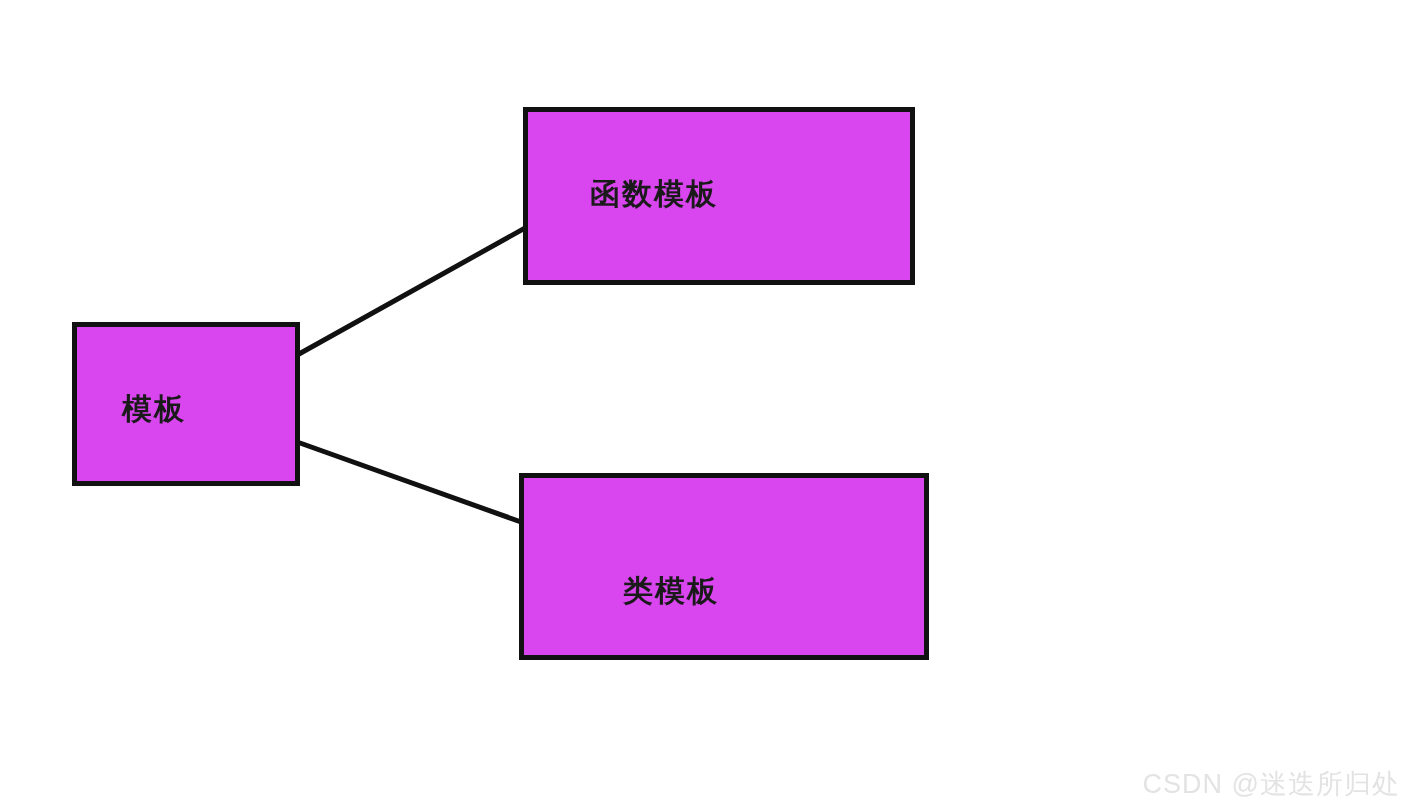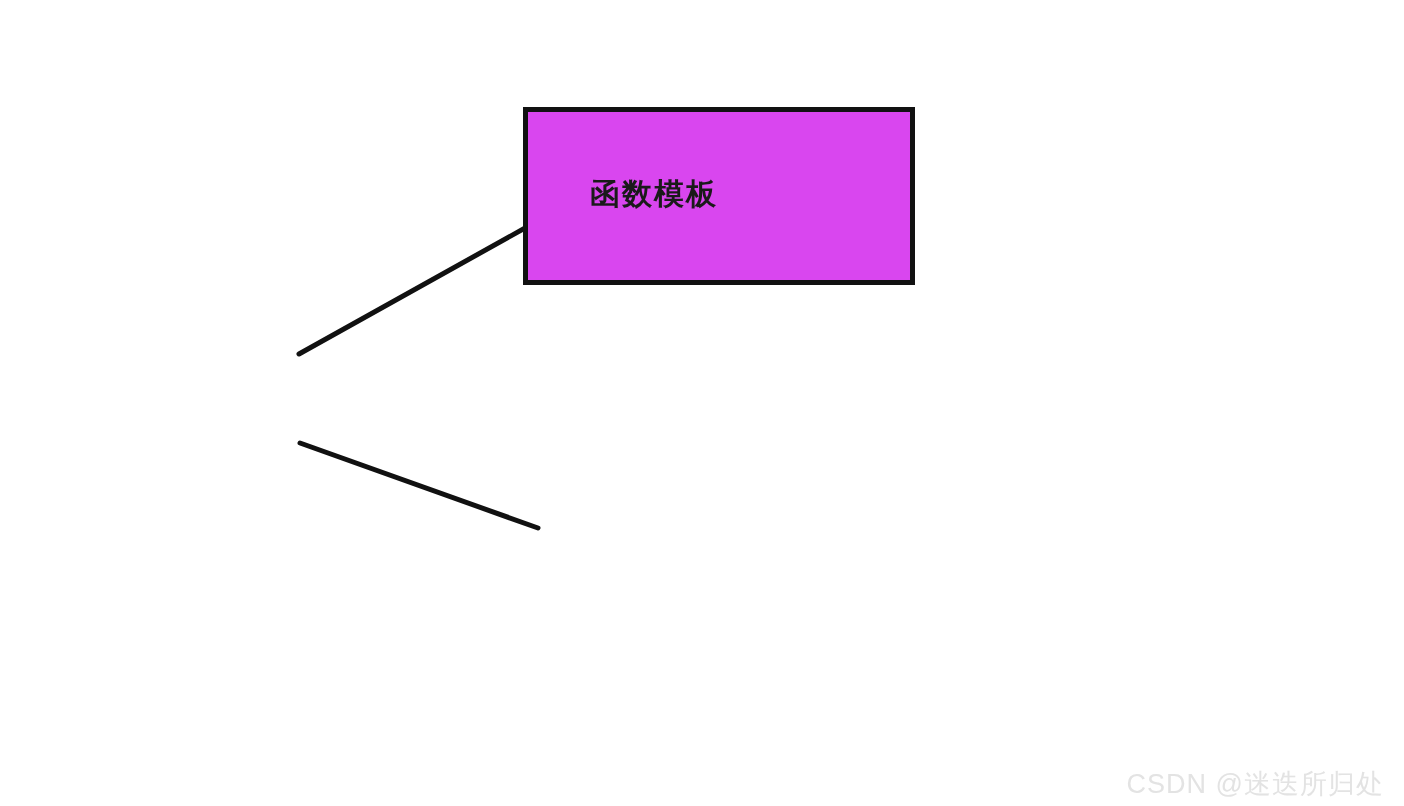--- a/index.html
+++ b/index.html
@@ -42,40 +42,46 @@
   .node-template .node-label { left: 45px; top: 66px; }
 
   .node-function-template { left: 523px; top: 107px; width: 392px; height: 178px; }
   .node-function-template .node-label { left: 62px; top: 66px; }
 
   .node-class-template { left: 519px; top: 473px; width: 410px; height: 187px; }
   .node-class-template .node-label { left: 99px; top: 97px; }
 
   .watermark {
     position: absolute;
-    right: 20px;
+    right: 4px;
     bottom: 4px;
     font-size: 27px;
     color: #e3e3e3;
     letter-spacing: 1px;
     white-space: nowrap;
     user-select: none;
   }
 </style>
 </head>
 <body>
 
 <div class="canvas">
 
   <svg class="edges-layer" width="1404" height="806" viewBox="0 0 1404 806" xmlns="http://www.w3.org/2000/svg">
     <line x1="299" y1="354" x2="534" y2="223" stroke="#111111" stroke-width="5" stroke-linecap="round"></line>
     <line x1="300" y1="443" x2="538" y2="528" stroke="#111111" stroke-width="5" stroke-linecap="round"></line>
   </svg>
 
+  <div class="node node-template">
+    <span class="node-label">模板</span>
+  </div>
 
   <div class="node node-function-template">
     <span class="node-label">函数模板</span>
   </div>
 
+  <div class="node node-class-template">
+    <span class="node-label">类模板</span>
+  </div>
 
   <div class="watermark">CSDN @迷迭所归处</div>
 
 </div>
 
 </body></html>

